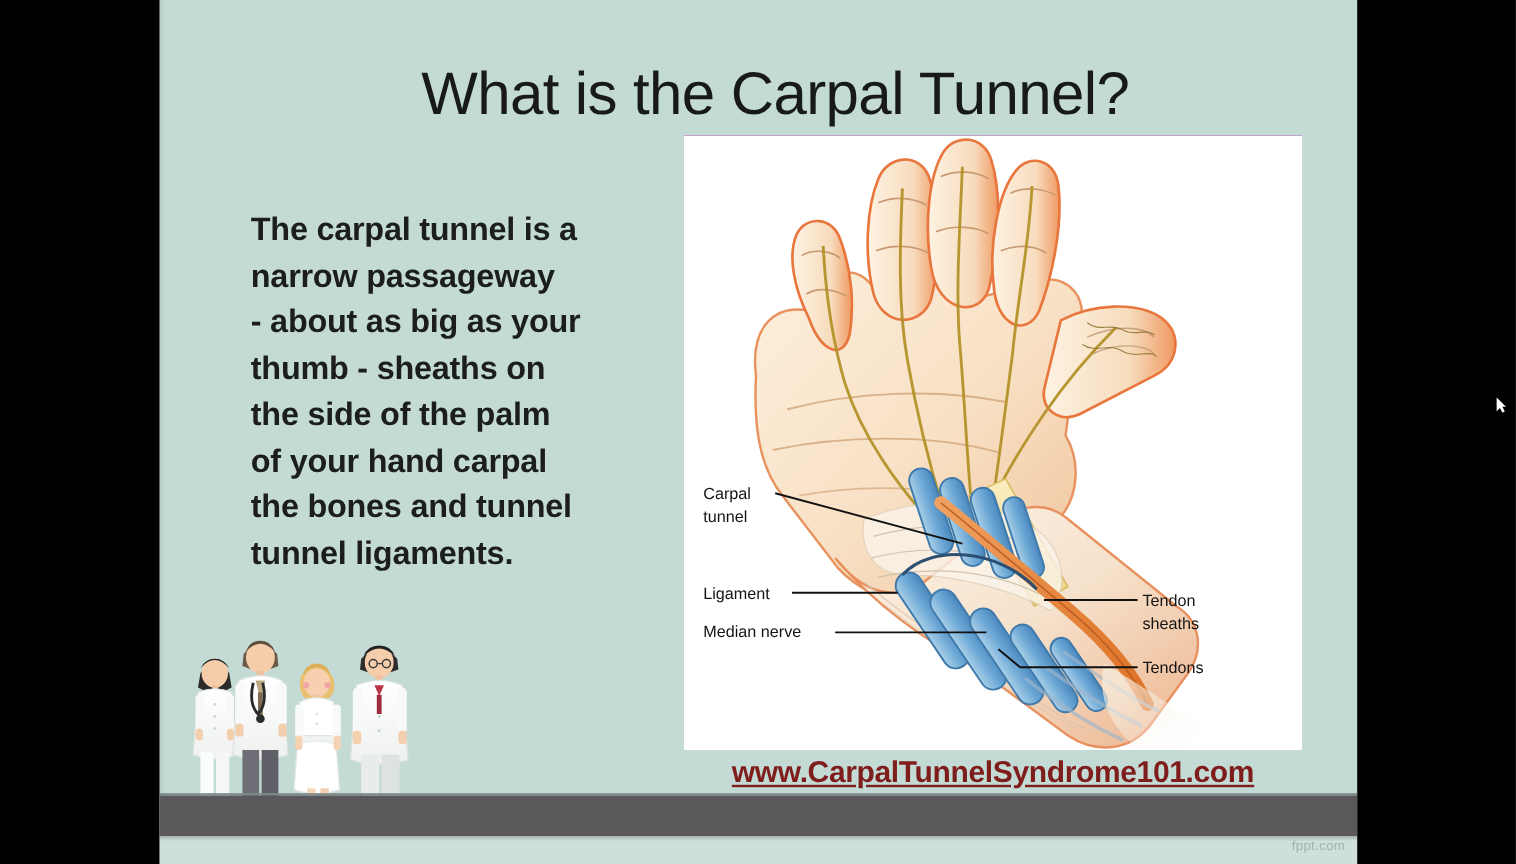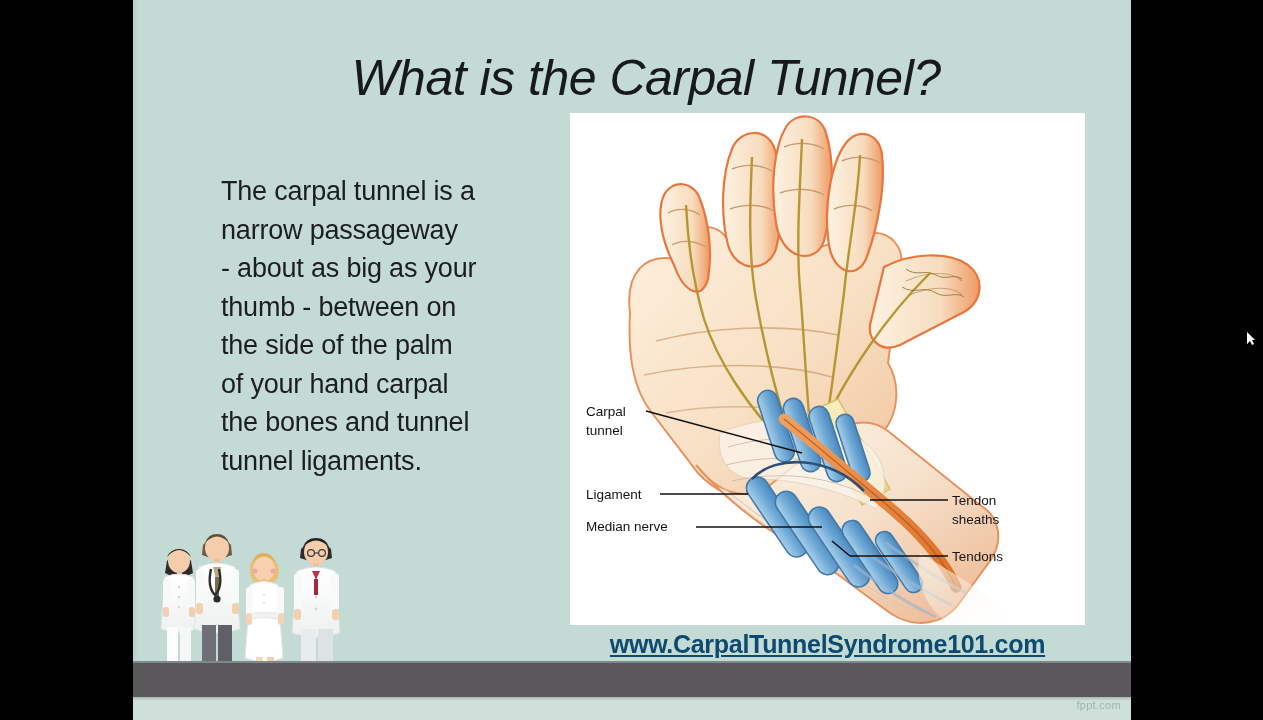--- a/index.html
+++ b/index.html
@@ -14,42 +14,41 @@
   }
   
   .slide-seam{position:absolute;left:0;top:0;width:5px;height:720px;
     background:linear-gradient(90deg,#b6cfc9,#c4dbd5);}
 
   
   .title{
     position:absolute;left:0;top:50px;width:1026px;text-align:center;
     font-size:50px;line-height:56px;color:#18191a;font-weight:400;
     letter-spacing:-0.5px;
-    font-style:italic;
   }
 
   
   .body-text{
-    position:absolute;left:88px;top:172px;width:330px;
+    position:absolute;left:76px;top:172px;width:330px;
     font-size:27px;line-height:38.5px;color:#1c1d1e;
-    font-weight:400;letter-spacing:-0.2px;
+    font-weight:700;letter-spacing:-0.2px;
   }
   .body-text p{margin:0;}
 
   
   .img-panel{
     position:absolute;left:437px;top:113px;width:515px;height:512px;
     background:#a21caf;
   }
   .img-panel svg{display:block;width:515px;height:512px;}
 
   
   .url{
     position:absolute;left:437px;top:630px;width:515px;text-align:center;
-    font-size:25px;font-weight:bold;color:#0c4a6e;
+    font-size:25px;font-weight:bold;color:#7f1d1d;
     text-decoration:underline;letter-spacing:-0.3px;white-space:nowrap;
   }
 
   
   .floor{position:absolute;left:0;top:663px;width:998px;height:34px;background:#5b585c;}
   .floor-top-line{position:absolute;left:0;top:661px;width:998px;height:2px;background:#7d8a8a;}
   .floor-base{position:absolute;left:0;top:697px;width:998px;height:23px;background:#cfe0db;}
   .floor-shadow{position:absolute;left:0;top:697px;width:998px;height:4px;
      background:linear-gradient(180deg,rgba(0,0,0,.18),rgba(0,0,0,0));}
 
@@ -72,21 +71,21 @@
 
   <div id="slide">
     <div class="slide-seam"></div>
 
     <div class="title">What is the Carpal Tunnel?</div>
 
     <div class="body-text">
       <p>The carpal tunnel is a</p>
       <p>narrow passageway</p>
       <p>- about as big as your</p>
-      <p>thumb - between on</p>
+      <p>thumb - sheaths on</p>
       <p>the side of the palm</p>
       <p>of your hand carpal</p>
       <p>the bones and tunnel</p>
       <p>tunnel ligaments.</p>
     </div>
 
     <div class="img-panel">
       <svg viewBox="0 0 515 512" xmlns="http://www.w3.org/2000/svg">
         <defs>
           <linearGradient id="skinG" x1="0" y1="0" x2="1" y2="1">

